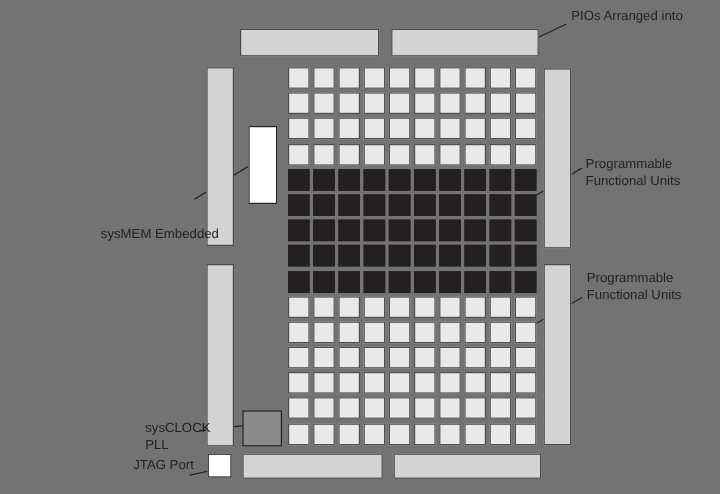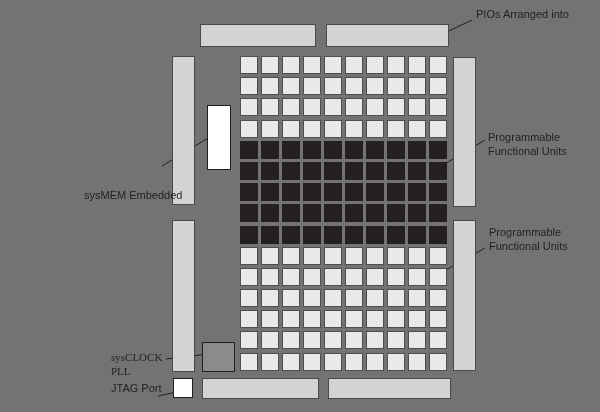--- a/index.html
+++ b/index.html
@@ -71,21 +71,21 @@
   .label {
     font-size: 11px;
     line-height: 13.5px;
     color: var(--text, #231f20);
     white-space: nowrap;
   }
   #label-pio  { left: 476px; top: 8px; }
   #label-pfu  { left: 488px; top: 131px; }
   #label-pff  { left: 489px; top: 226px; }
   #label-ebr  { left: 84px;  top: 165px; margin-top: 24px; }
-  #label-pll  { left: 111px; top: 351px; font-family: Liberation Serif, serif; }
+  #label-pll  { left: 121px; top: 351px; }
   #label-jtag { left: 111px; top: 382px; }
 
   
   #leader-lines {
     left: 0; top: 0;
     pointer-events: none;
   }
   #leader-lines line {
     stroke: var(--line, #231f20);
     stroke-width: 1;

